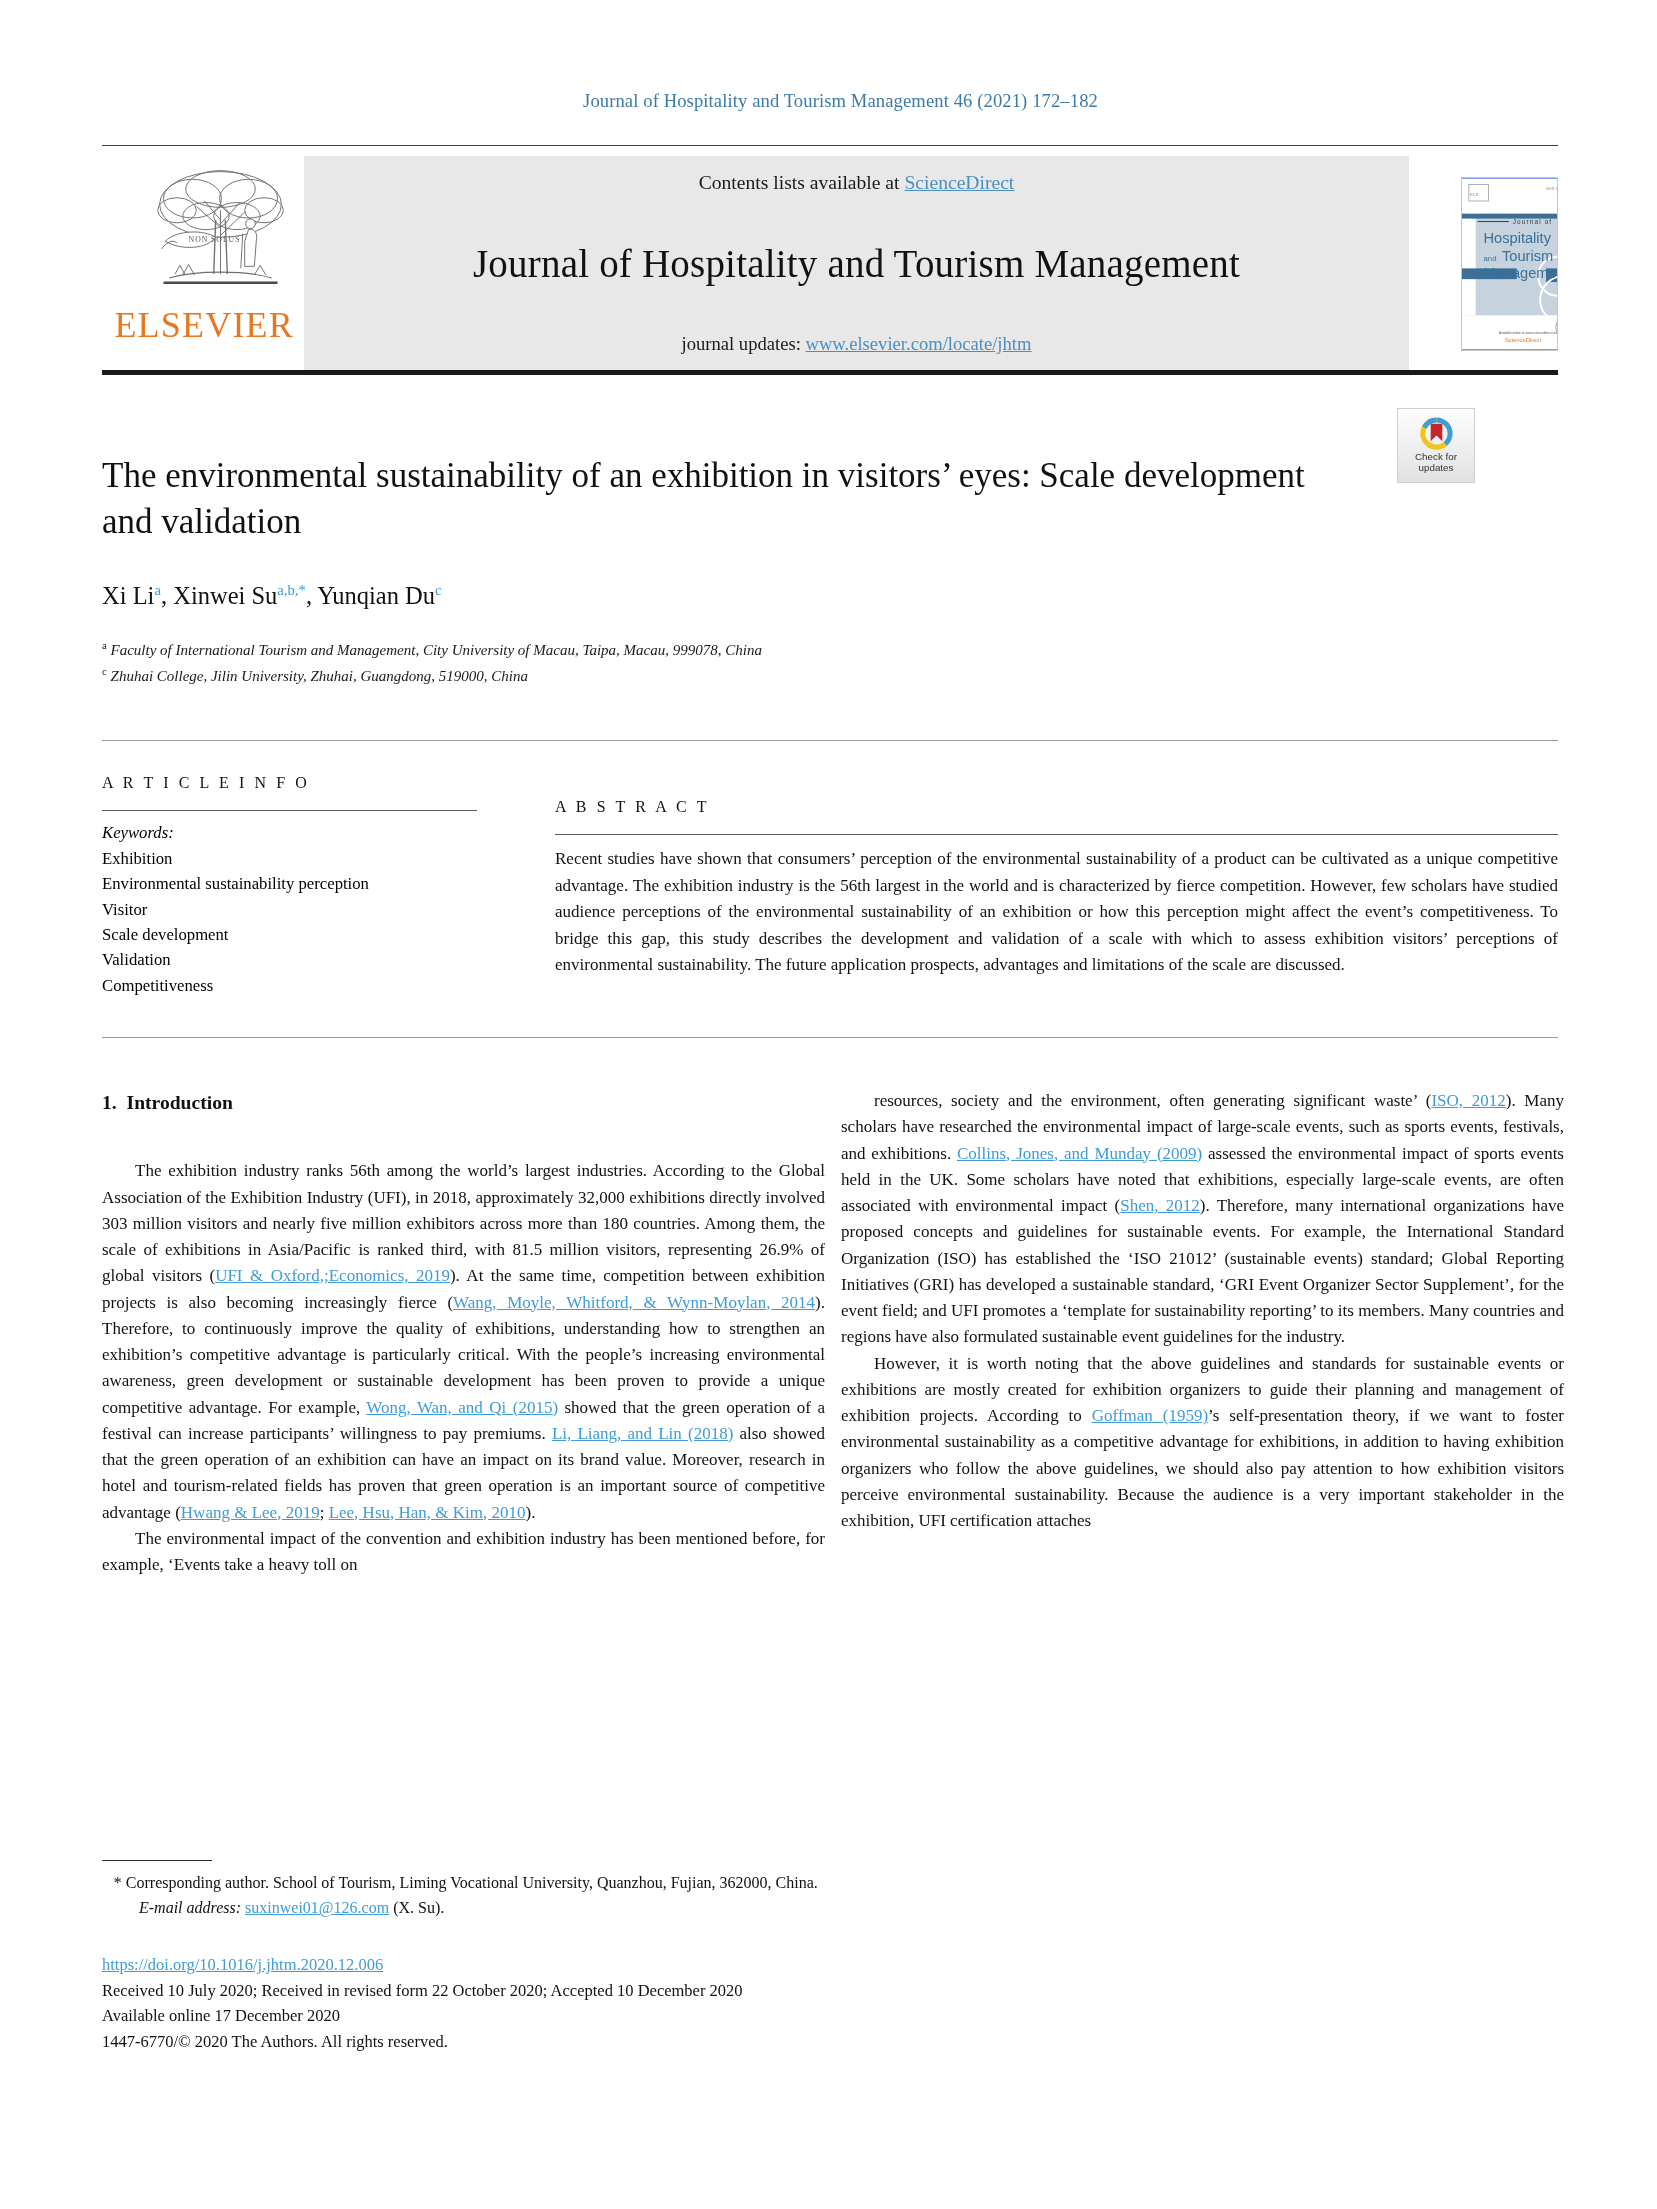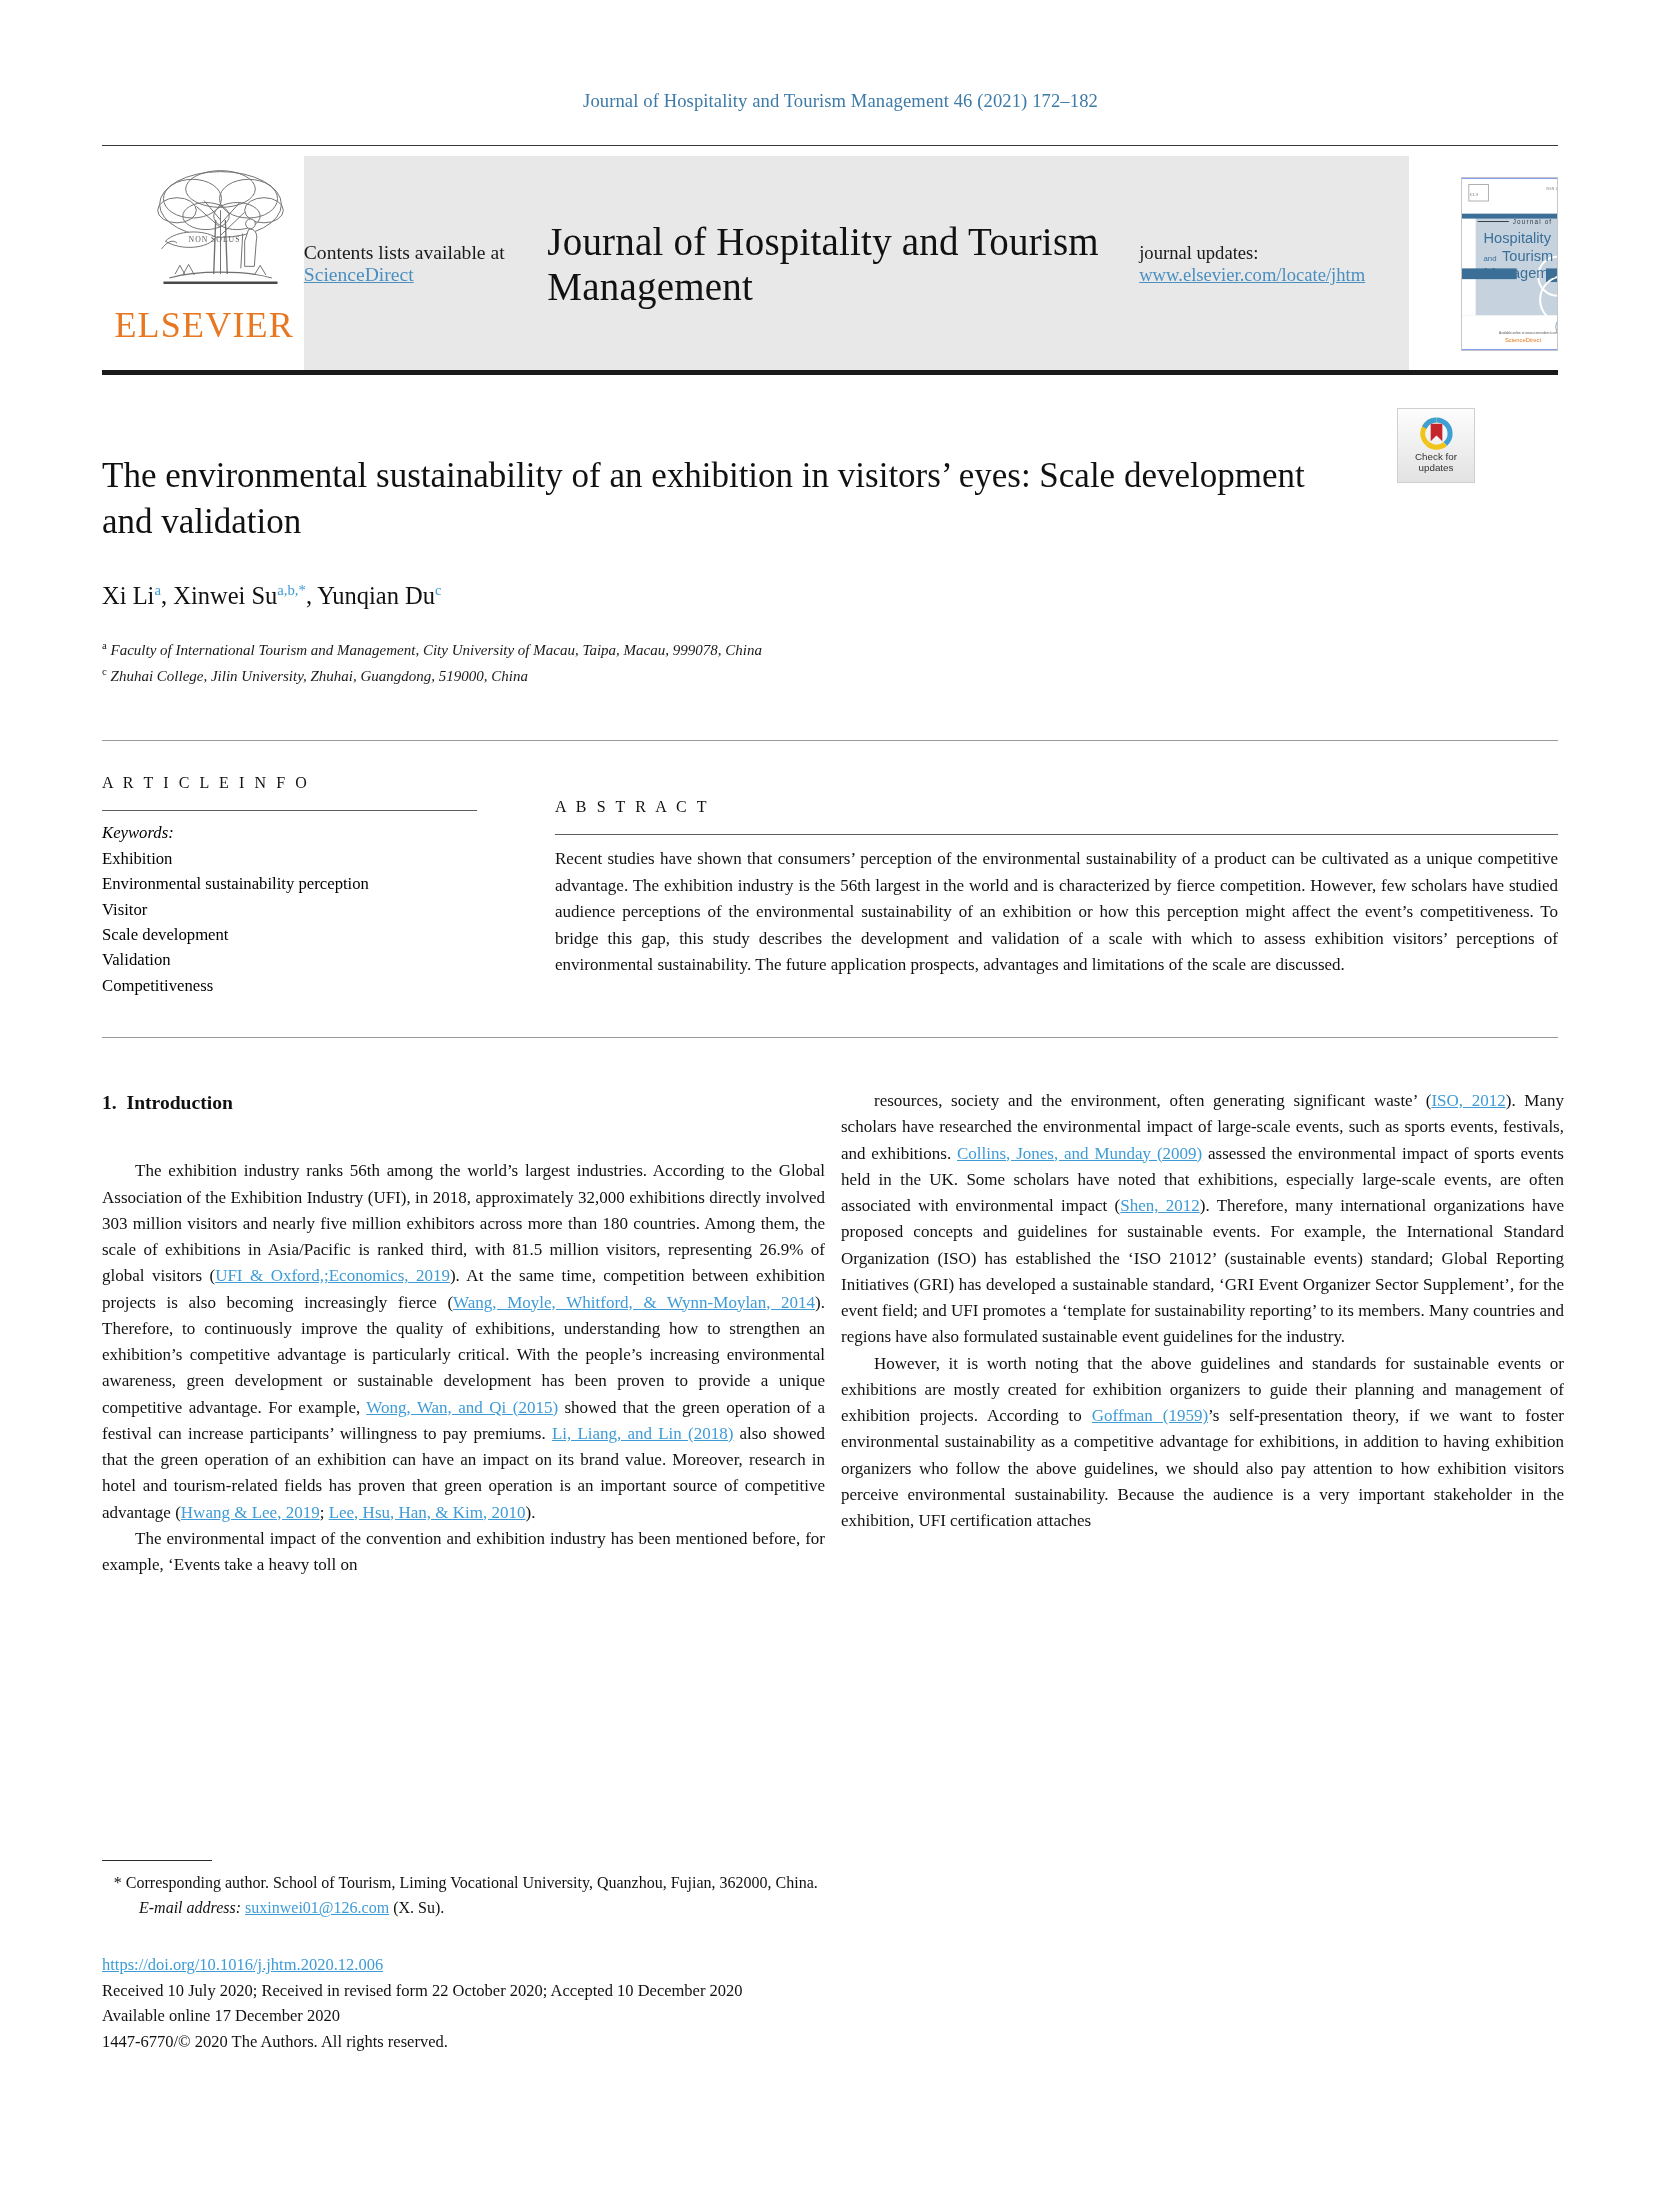--- a/index.html
+++ b/index.html
@@ -66,21 +66,21 @@
     color: #E87722;
     font-size: 36px;
     letter-spacing: 1.2px;
     line-height: 1;
     margin-top: 2px;
   }
   .journal-banner {
     flex: 1 1 auto;
     background: #e8e8e8;
     display: flex;
-    flex-direction: row;
+    flex-direction: column;
     align-items: center;
     justify-content: space-between;
     padding: 16.7px 0 16.7px 0;
     box-sizing: border-box;
     margin-left: 9.8px;
   }
   .contents-line {
     font-size: 19.6px;
     color: #1a1a1a;
   }

